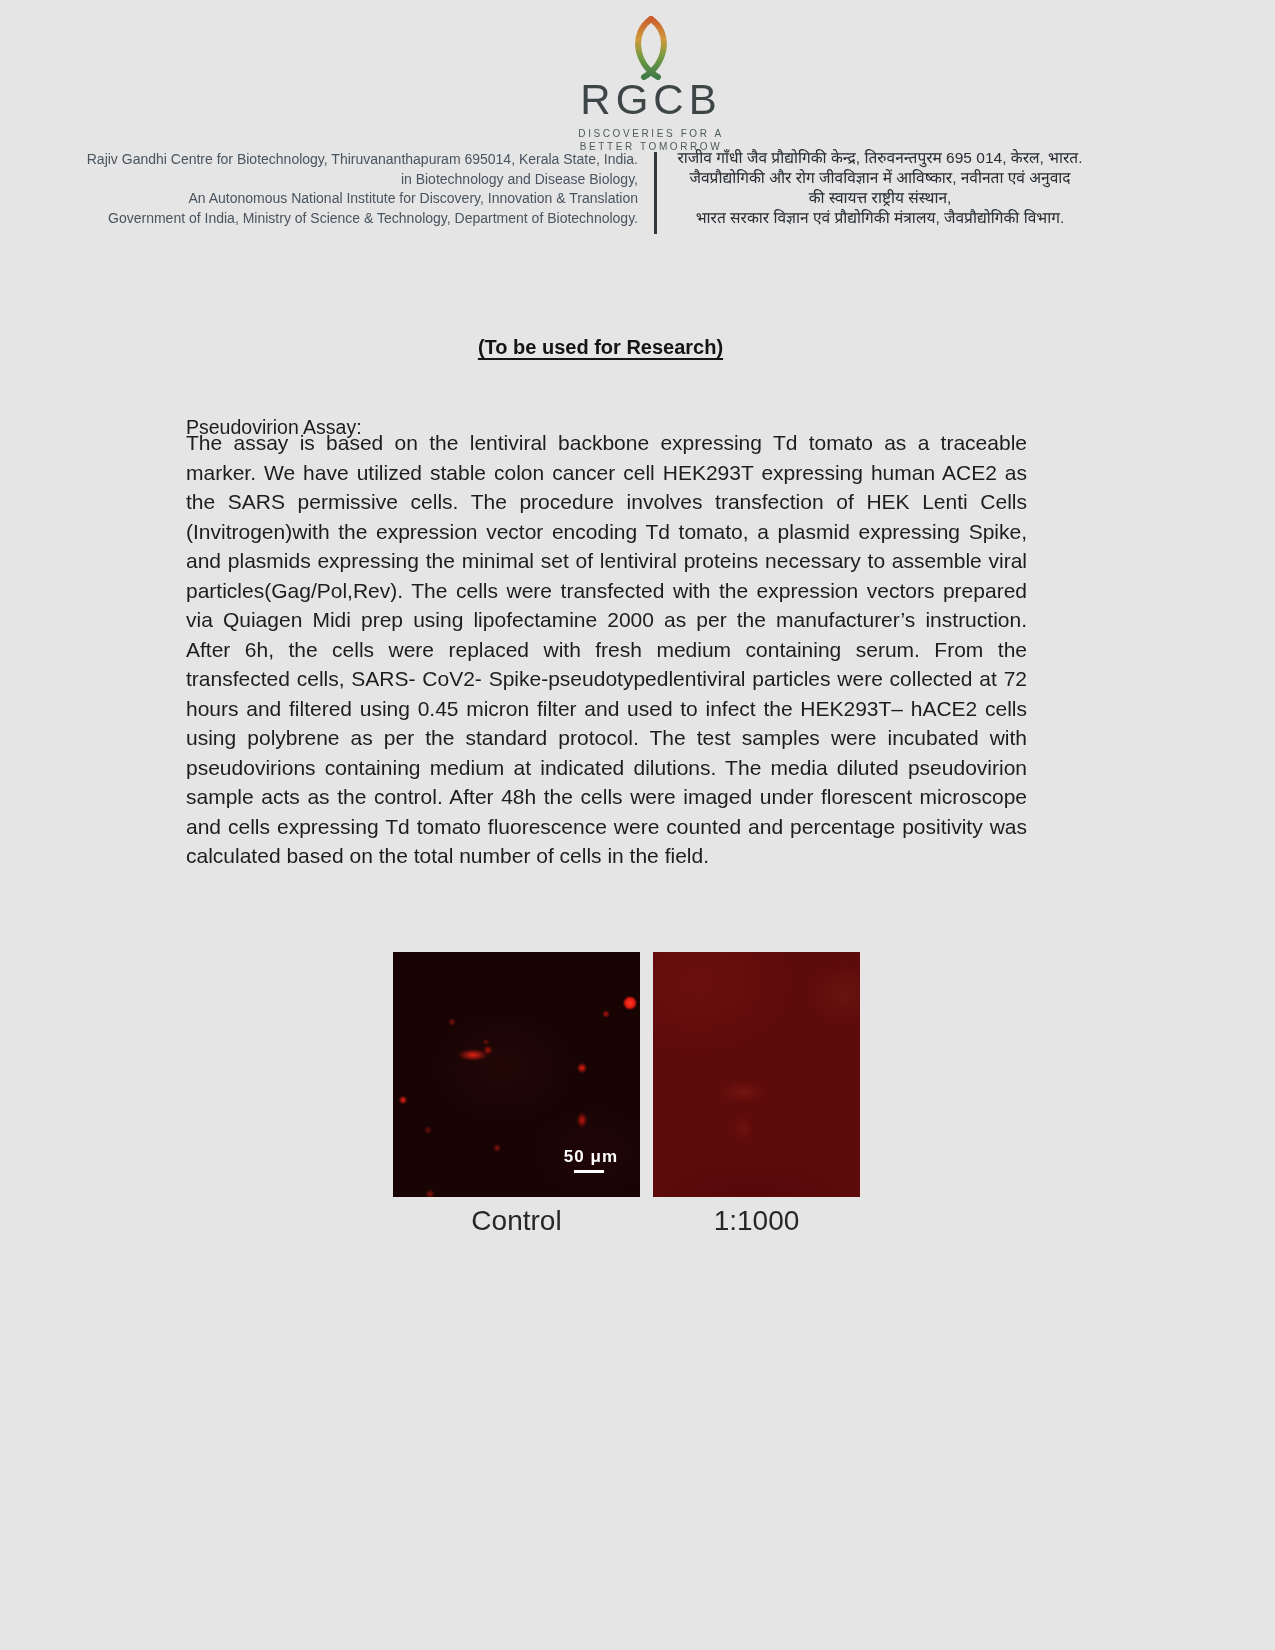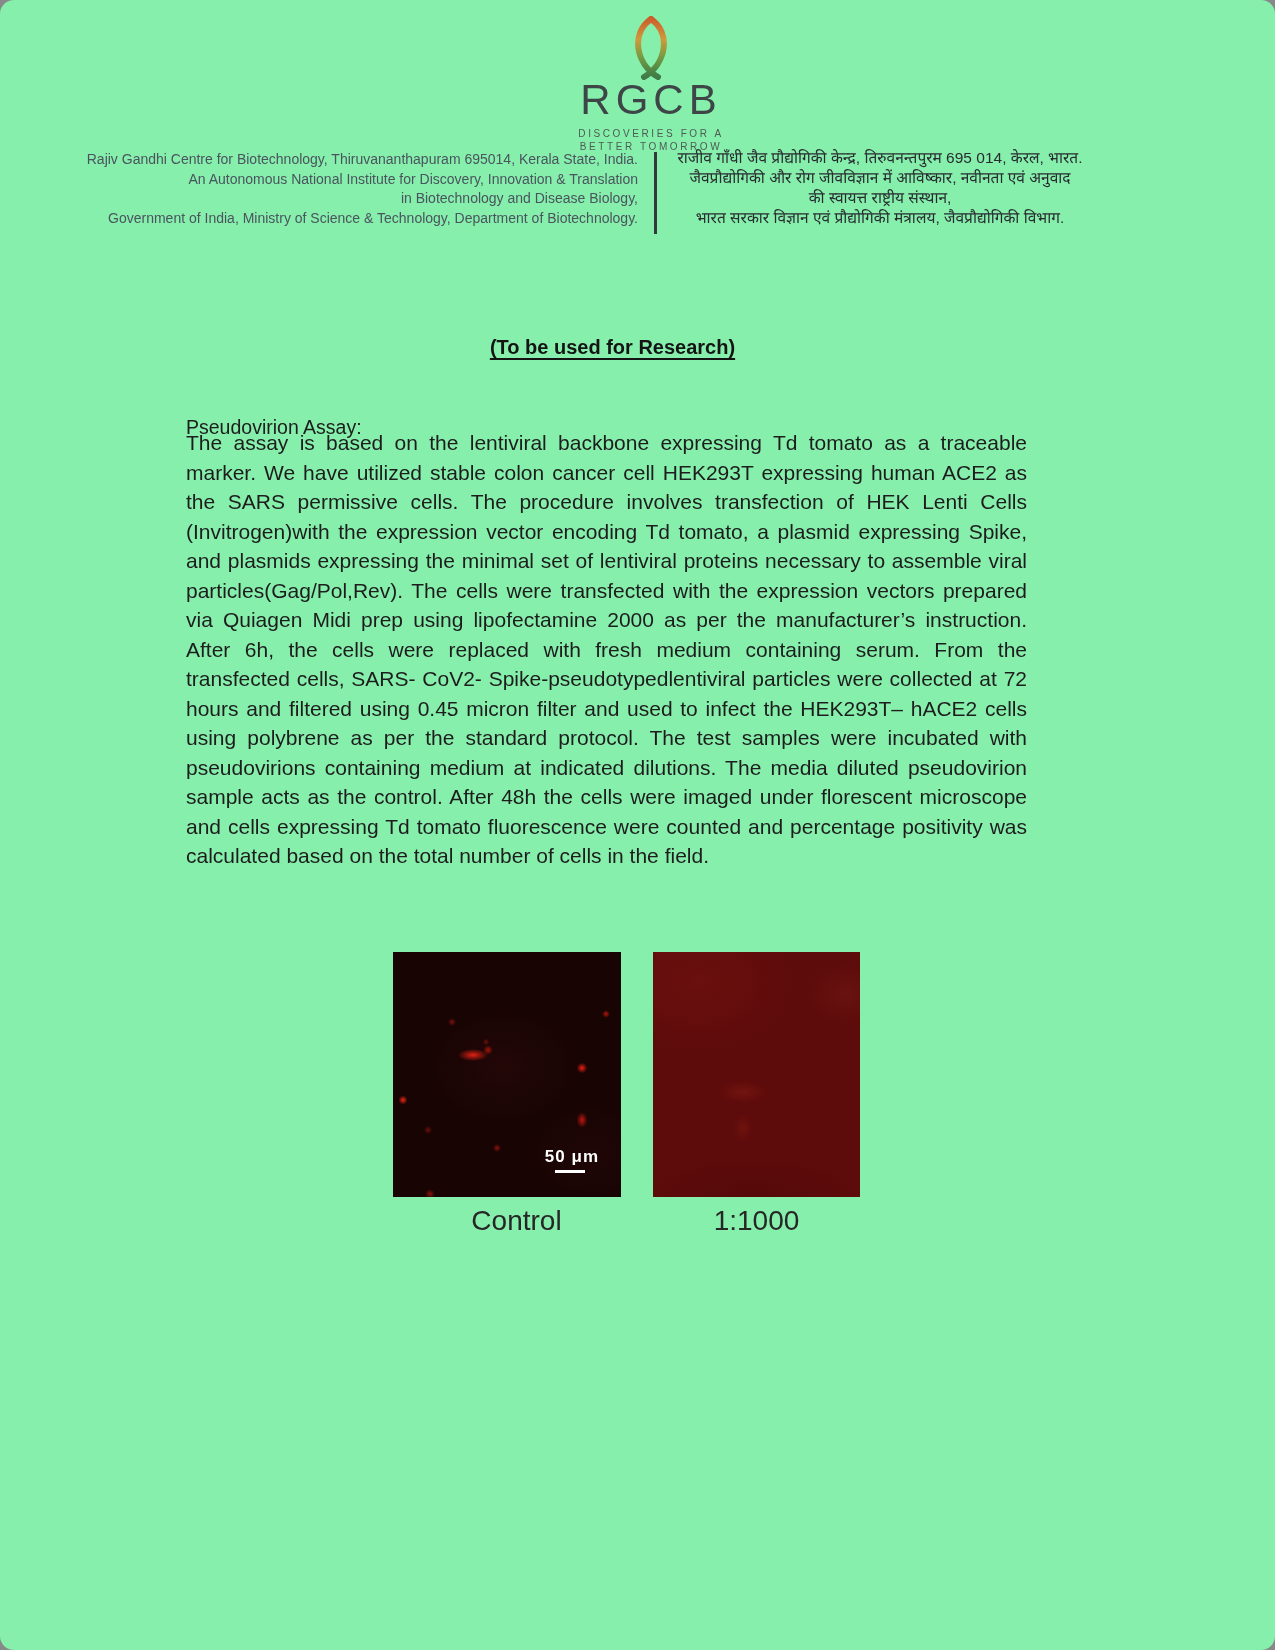--- a/index.html
+++ b/index.html
@@ -1,23 +1,22 @@
 <!DOCTYPE html>
 <html><head>
 <meta charset="utf-8">
 <style>
   html,body{margin:0;padding:0;background:#888;}
   .page{
     position:relative;
     width:1275px;height:1650px;
-    background:#86efac;
+    background:#e5e5e5;
     font-family:"Liberation Sans", sans-serif;
     overflow:hidden;
     margin:0 auto;
-    border-radius:14px;
   }
   
   .logo-block{position:absolute;left:451px;top:16px;width:400px;text-align:center;}
   .logo-icon{display:block;margin:0 auto;}
   .logo-acronym{
     margin-top:-4px;
     font-size:42px;font-weight:500;letter-spacing:5px;
     color:#3d4547;
   }
   .logo-tagline{
@@ -41,37 +40,37 @@
     text-align:center;
     font-size:15.5px;line-height:20px;
     color:#282c30;
   }
   
   .title-wrap{position:absolute;left:186px;top:286px;width:841px;text-align:center;}
   .report-title{
     font-size:20px;font-weight:bold;color:#141414;
     text-decoration:underline;text-underline-offset:4px;text-decoration-thickness:2px;
   }
-  .subtitle-wrap{position:absolute;left:192px;top:336px;width:841px;text-align:center;}
+  .subtitle-wrap{position:absolute;left:180px;top:336px;width:841px;text-align:center;}
   .report-subtitle{
     font-size:20px;font-weight:bold;color:#141414;
     text-decoration:underline;text-underline-offset:4px;text-decoration-thickness:2px;
   }
   .section-heading{
     position:absolute;left:186px;top:380px;width:841px;
     font-size:19.5px;color:#1d1d1d;margin-top:36px;
   }
   .body-par{
     position:absolute;left:186px;top:428px;width:841px;
     font-size:21px;line-height:29.5px;color:#1d1d1d;
     text-align:justify;
   }
   
   .img-control{
-    position:absolute;left:393px;top:952px;width:228px;height:245px;
+    position:absolute;left:393px;top:952px;width:247px;height:245px;
     background-color:#190404;
     background-image:
       radial-gradient(circle 10px at 237px 51px, #ff3a24 0%, #e01b10 45%, rgba(224,27,16,0) 72%),
       radial-gradient(circle 5px  at 213px 62px, #b41608 0%, rgba(180,22,8,0) 78%),
       radial-gradient(ellipse 20px 8px at 80px 103px, #e22113 0%, rgba(226,33,19,0) 75%),
       radial-gradient(circle 6px  at 95px 98px,  #a81507 0%, rgba(168,21,7,0) 80%),
       radial-gradient(circle 6px  at 10px 148px, #f02416 0%, rgba(240,36,22,0) 75%),
       radial-gradient(circle 7px  at 189px 116px,#ee1d10 0%, rgba(238,29,16,0) 75%),
       radial-gradient(ellipse 7px 10px at 189px 168px,#c11510 0%, rgba(193,21,16,0) 78%),
       radial-gradient(circle 5px  at 59px 70px,  #7e120c 0%, rgba(126,18,12,0) 80%),
@@ -126,22 +125,22 @@
     </svg>
     <div class="logo-acronym">RGCB</div>
     <div class="logo-tagline">
       <div>DISCOVERIES FOR A</div>
       <div>BETTER TOMORROW</div>
     </div>
   </div>
 
   <div class="addr-en">
     <div>Rajiv Gandhi Centre for Biotechnology, Thiruvananthapuram 695014, Kerala State, India.</div>
+    <div>in Biotechnology and Disease Biology,</div>
     <div>An Autonomous National Institute for Discovery, Innovation &amp; Translation</div>
-    <div>in Biotechnology and Disease Biology,</div>
     <div>Government of India,  Ministry of Science &amp; Technology, Department of Biotechnology.</div>
   </div>
 
   <div class="addr-sep"></div>
 
   <div class="addr-hi">
     <div>राजीव गाँधी जैव प्रौद्योगिकी केन्द्र, तिरुवनन्तपुरम 695 014, केरल, भारत.</div>
     <div>जैवप्रौद्योगिकी और रोग जीवविज्ञान में आविष्कार, नवीनता एवं अनुवाद</div>
     <div>की स्वायत्त राष्ट्रीय संस्थान,</div>
     <div>भारत सरकार विज्ञान एवं प्रौद्योगिकी मंत्रालय, जैवप्रौद्योगिकी विभाग.</div>

